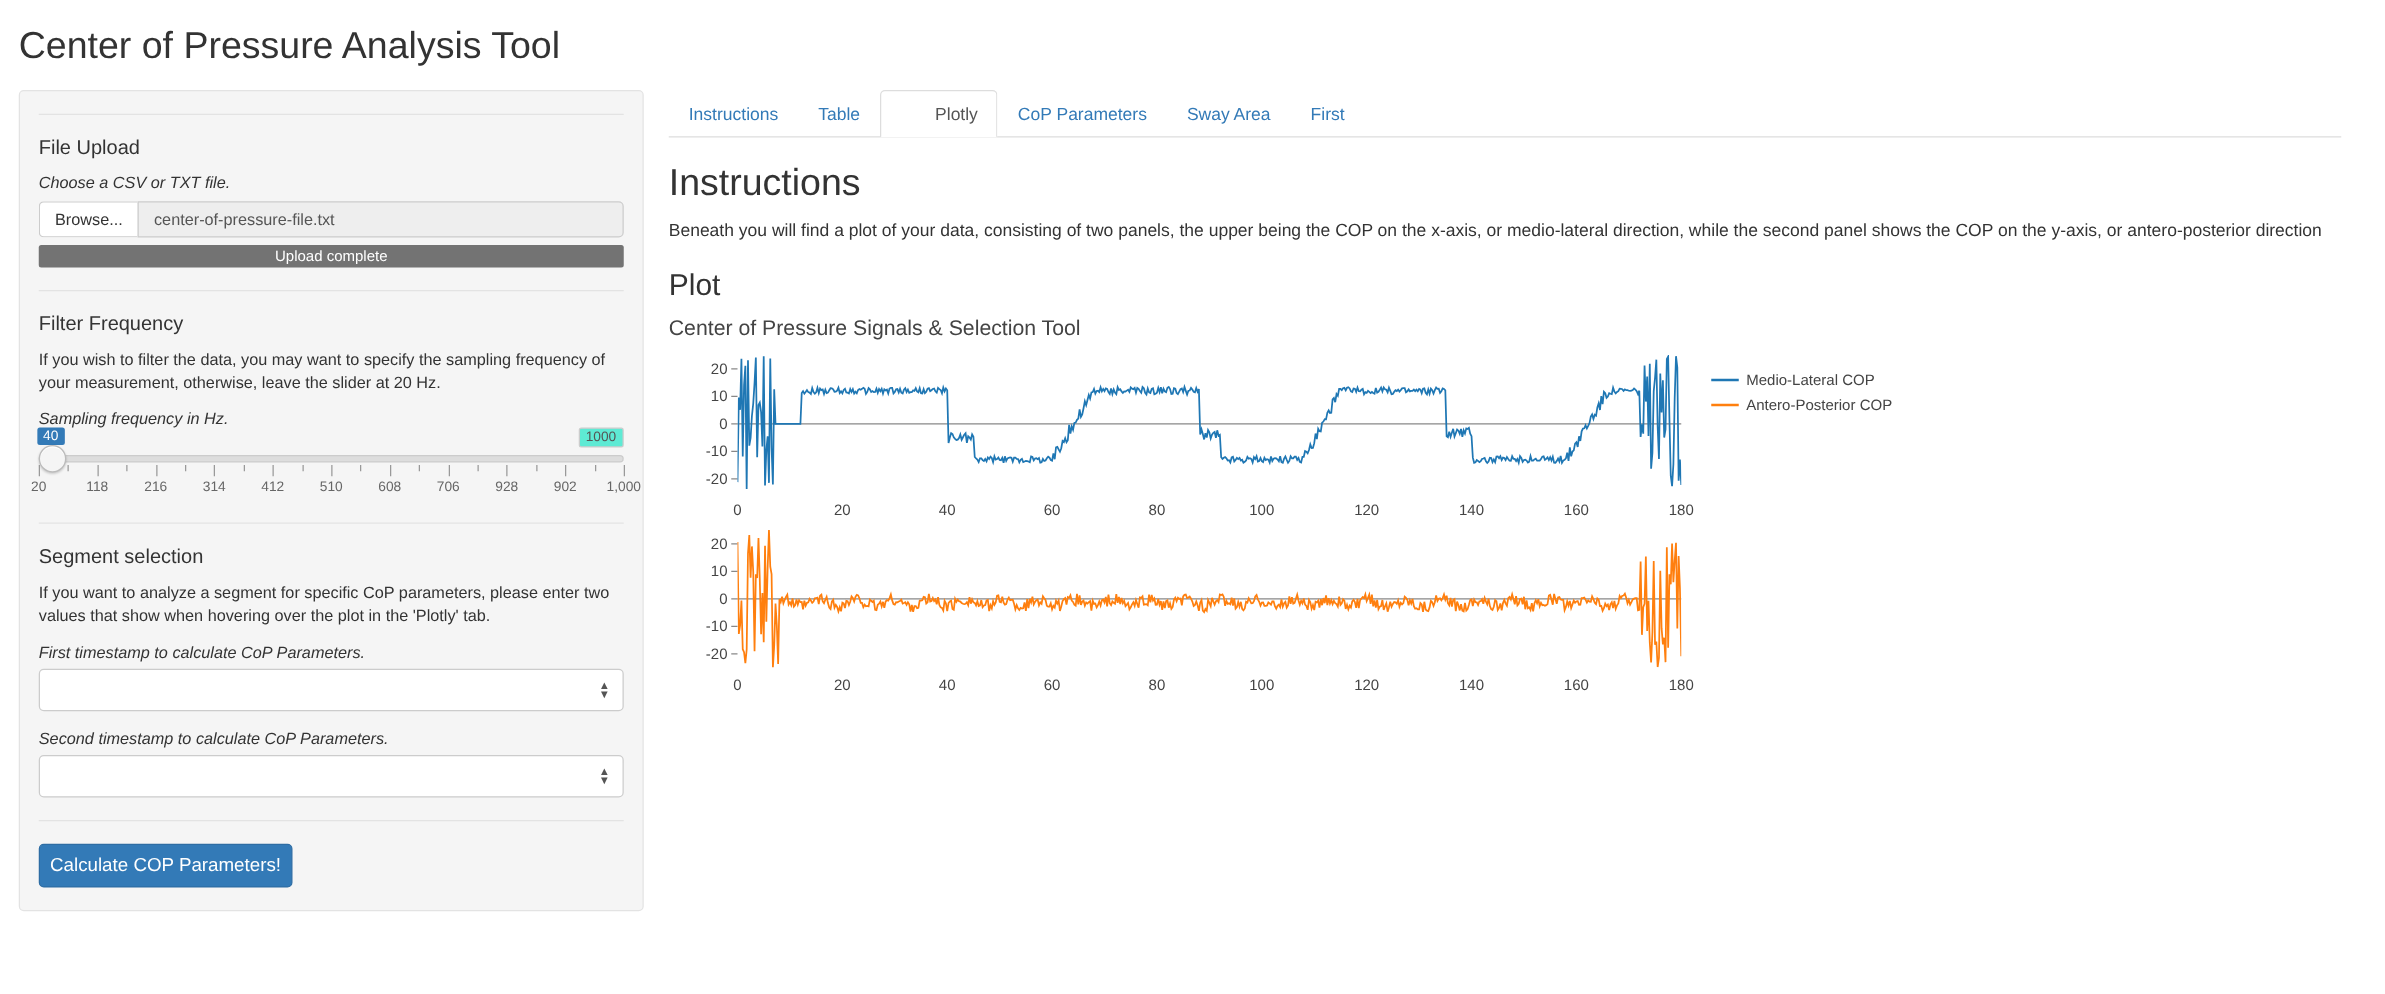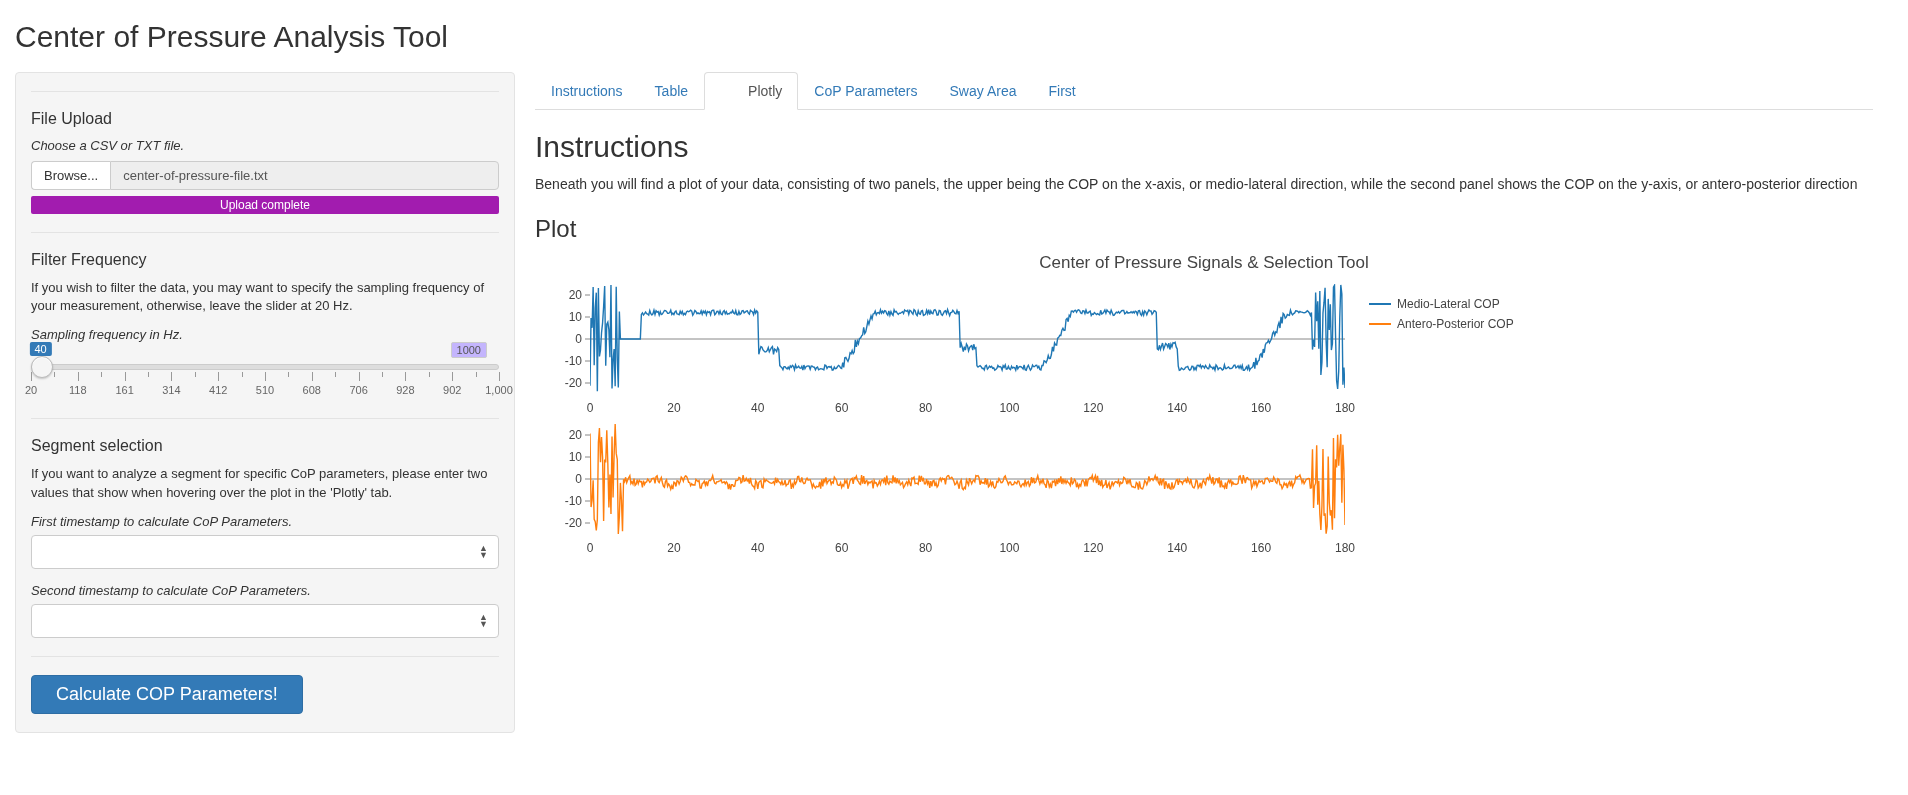--- a/index.html
+++ b/index.html
@@ -36,21 +36,21 @@
 .file-input { display: flex; width: 100%; margin-top: 8px; }
 .file-browse {
   background: #fff; border: 1px solid #ccc; border-right: none;
   border-radius: 4px 0 0 4px; padding: 6px 12px; font-size: 13px;
 }
 .file-name {
   flex: 1; background: #eee; border: 1px solid #ccc;
   border-radius: 0 4px 4px 0; padding: 6px 12px; font-size: 13px; color: #555;
 }
 .progress {
-  margin-top: 6px; height: 18px; background: #a21caf; border-radius: 2px;
+  margin-top: 6px; height: 18px; background: #737373; border-radius: 2px;
   color: #fff; text-align: center; font-size: 12px; line-height: 18px;
 }
 
 .slider-wrap { position: relative; margin-top: 22px; }
 .slider-track {
   position: relative; height: 6px; background: #ddd; border-radius: 3px;
   border: 1px solid #ccc;
 }
 .slider-fill {
   position: absolute; top: 0; left: 0; height: 100%; background: #337ab7;
@@ -60,56 +60,56 @@
   position: absolute; top: 50%; transform: translate(-50%, -50%);
   width: 22px; height: 22px; background: #f5f5f5;
   border: 1px solid #bbb; border-radius: 50%;
   box-shadow: inset 0 1px 0 #fff, 0 1px 2px rgba(0,0,0,.2);
 }
 .slider-bubble {
   position: absolute; top: -22px; transform: translateX(-50%);
   background: #337ab7; color: #fff; font-size: 11px;
   padding: 1px 5px; border-radius: 2px;
 }
-.slider-bubble.max { right: 12px; transform: none; background: #c4b5fd; color: #555; border: 1px solid #ccc; }
+.slider-bubble.max { right: 0; transform: none; background: #5eead4; color: #555; border: 1px solid #ccc; }
 .slider-ticks { position: relative; height: 10px; margin-top: 2px; }
 .slider-tick { position: absolute; top: 0; width: 1px; height: 8px; background: #999; }
 .slider-labels { position: relative; height: 16px; margin-top: 2px; font-size: 11px; color: #666; }
 .slider-label { position: absolute; transform: translateX(-50%); }
 
 .numeric {
   width: 100%; border: 1px solid #ccc; border-radius: 4px;
   padding: 6px 10px; font-size: 13px; height: 34px;
   display: flex; justify-content: flex-end; align-items: center;
   background: #fff;
 }
 .stepper { display: flex; flex-direction: column; gap: 0; color: #555; font-size: 9px; line-height: 7px; }
 
 .btn-primary {
   background: #337ab7; color: #fff; border: 1px solid #2e6da4;
-  border-radius: 4px; padding: 8px 24px; font-size: 18px; cursor: pointer;
+  border-radius: 4px; padding: 8px 8px; font-size: 15px; cursor: pointer;
 }
 
 .nav-tabs {
   display: flex; border-bottom: 1px solid #ddd; margin-top: 0;
   list-style: none; padding: 0;
 }
 .nav-tabs li { margin-bottom: -1px; }
 .nav-tabs a {
   display: block; padding: 10px 15px; text-decoration: none;
   color: #337ab7; border: 1px solid transparent; border-radius: 4px 4px 0 0;
 }
 .nav-tabs li.active a {
   color: #555; background: #fff; border-color: #ddd #ddd #fff; padding-left: 43px;
 }
 
 .body-text { color: #333; line-height: 1.5; margin: 10px 0 20px 0; font-size: 14px; }
 
 .chart-container { position: relative; width: 100%; }
-.chart-title { text-align: center; font-size: 17px; color: #444; margin: 10px 0 6px 0; }
+.chart-title { text-align: left; font-size: 17px; color: #444; margin: 10px 0 6px 0; }
 .panels-wrap { display: flex; }
 .panels { width: 820px; }
 .legend { padding: 18px 0 0 14px; font-size: 12px; color: #444; }
 .legend-item { display: flex; align-items: center; gap: 6px; margin-bottom: 6px; white-space: nowrap; }
 .legend-swatch { width: 22px; height: 2px; }
 svg { display: block; }
 </style>
 </head>
 <body>
 
@@ -157,21 +157,21 @@
           <div class="slider-tick" style="left: 75%; height: 5px;"></div>
           <div class="slider-tick" style="left: 80%; height: 9px;"></div>
           <div class="slider-tick" style="left: 85%; height: 5px;"></div>
           <div class="slider-tick" style="left: 90%; height: 9px;"></div>
           <div class="slider-tick" style="left: 95%; height: 5px;"></div>
           <div class="slider-tick" style="left: 100%; height: 9px;"></div>
         </div>
       <div class="slider-labels" id="slider-labels">
           <div class="slider-label" style="left: 0%;">20</div>
           <div class="slider-label" style="left: 10%;">118</div>
-          <div class="slider-label" style="left: 20%;">161</div>
+          <div class="slider-label" style="left: 20%;">216</div>
           <div class="slider-label" style="left: 30%;">314</div>
           <div class="slider-label" style="left: 40%;">412</div>
           <div class="slider-label" style="left: 50%;">510</div>
           <div class="slider-label" style="left: 60%;">608</div>
           <div class="slider-label" style="left: 70%;">706</div>
           <div class="slider-label" style="left: 80%;">928</div>
           <div class="slider-label" style="left: 90%;">902</div>
           <div class="slider-label" style="left: 100%;">1,000</div>
         </div>
     </div>

